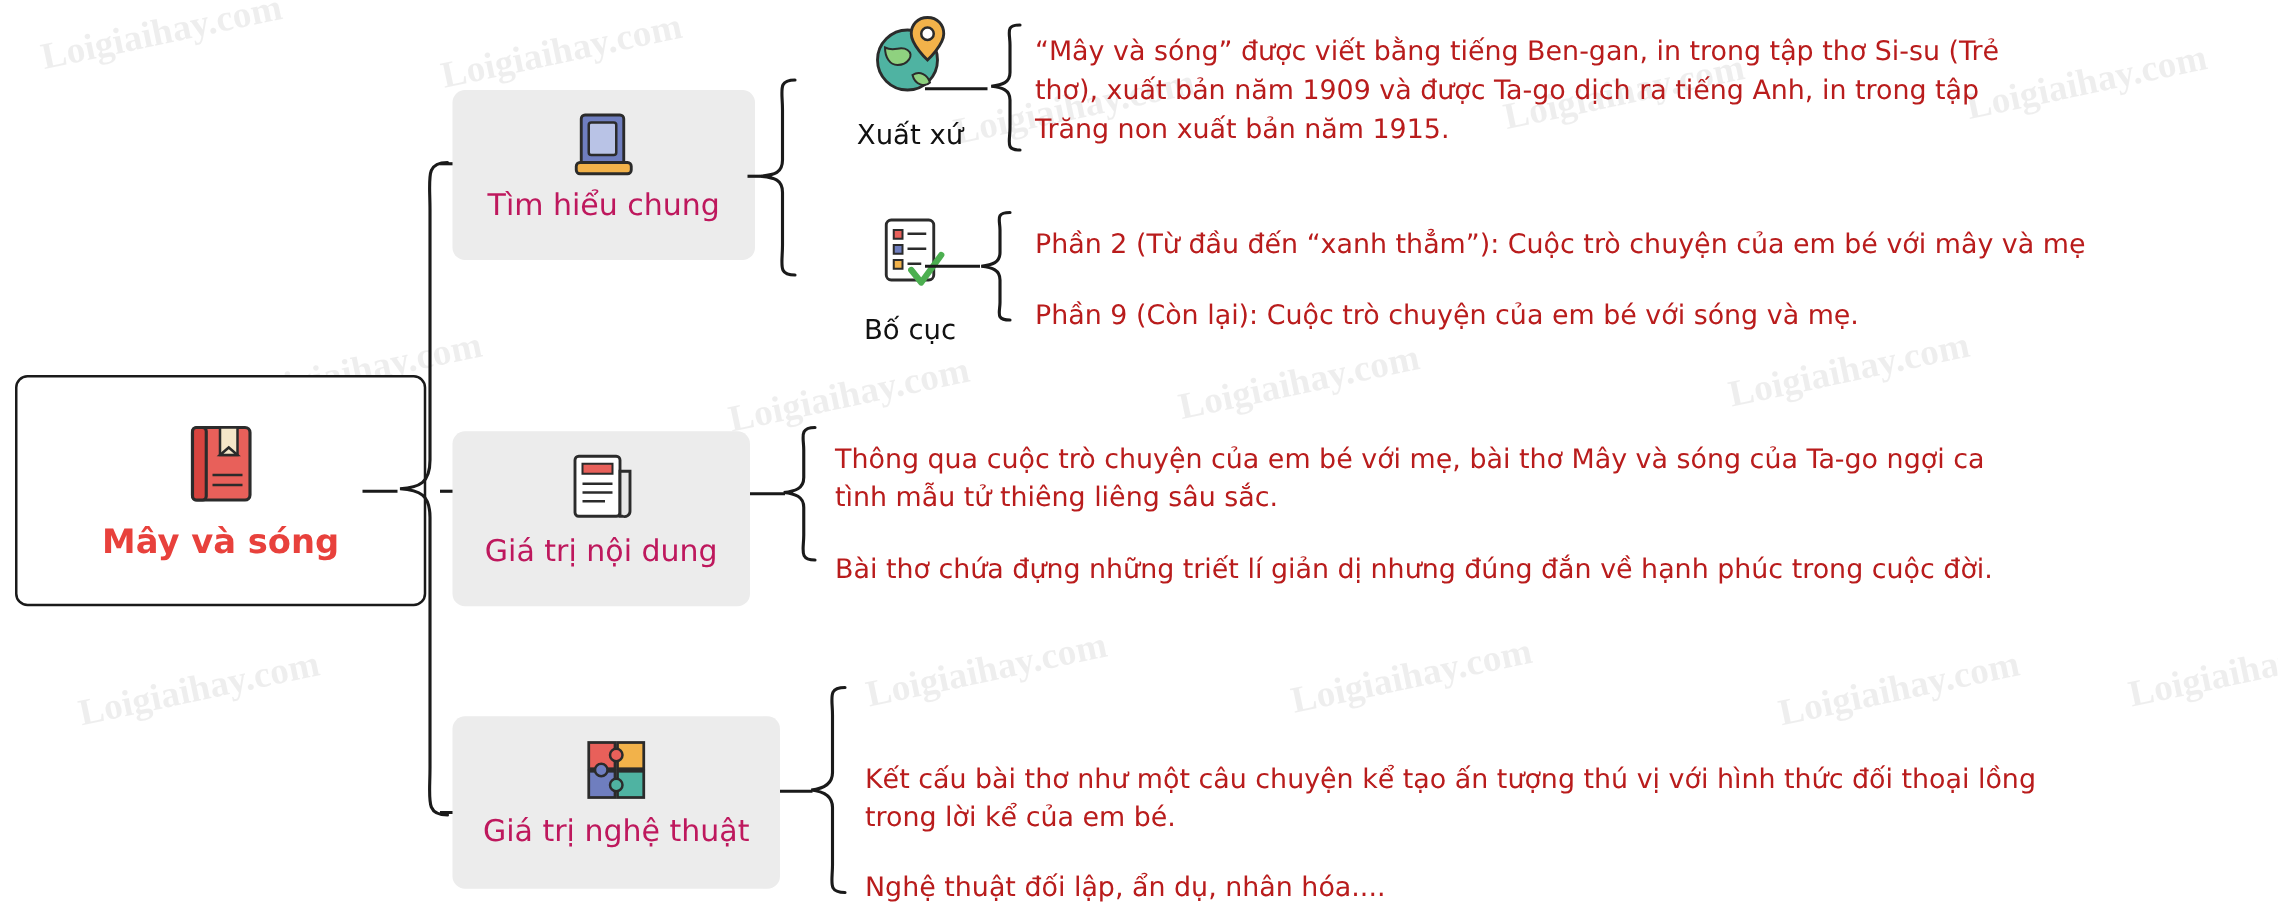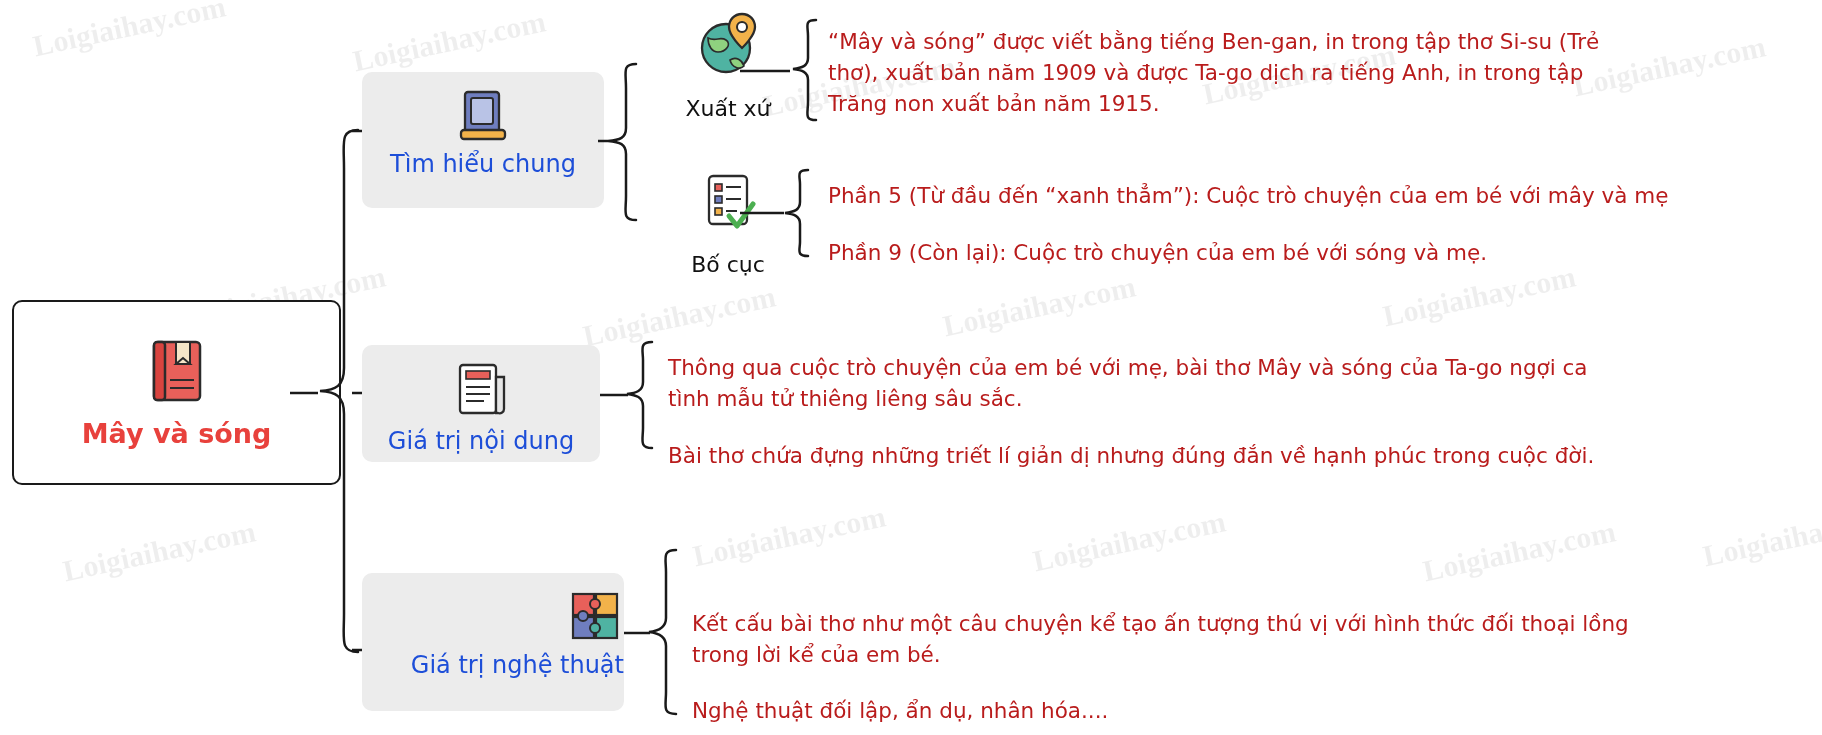--- a/index.html
+++ b/index.html
@@ -64,28 +64,28 @@
     border-radius: 10px;
     display: flex;
     flex-direction: column;
     align-items: center;
     justify-content: flex-start;
     box-sizing: border-box;
     padding-top: 14px;
   }
   .branch-label {
     font-size: 24px;
-    color: #1d4ed8;
+    color: #be185d;
     margin-top: 6px;
     white-space: nowrap;
   }
 
   .b1 { left: 362px; top: 72px;  width: 242px; height: 136px; }
-  .b2 { left: 362px; top: 345px; width: 238px; height: 117px; }
-  .b3 { left: 362px; top: 573px; width: 262px; height: 138px; align-items: flex-end; }
+  .b2 { left: 362px; top: 345px; width: 238px; height: 140px; }
+  .b3 { left: 362px; top: 573px; width: 262px; height: 138px; }
 
   
   .subnode {
     position: absolute;
     display: flex;
     flex-direction: column;
     align-items: center;
     width: 120px;
   }
   .subnode-label {
@@ -251,21 +251,21 @@
   <div class="brace" style="left:782px; top:168px;">
     <svg width="28" height="90" viewBox="0 0 28 90">
       <path d="M26 2 C14 2, 18 8, 18 16 L18 34 C18 42, 12 44, 3 45 C12 46, 18 48, 18 56 L18 74 C18 82, 14 88, 26 88" fill="none" stroke="#1a1a1a" stroke-width="2.5" stroke-linecap="round"></path>
     </svg>
   </div>
   <div class="connector" style="left:740px; top:208px;">
     <svg width="46" height="10">
         <line x1="0" y1="5" x2="44" y2="5" stroke="#1a1a1a" stroke-width="2.5"></line>
       </svg>
   </div>
-  <div class="text-block t-phan1">Phần 5 (Từ đầu đến “xanh thẳm”): Cuộc trò chuyện của em bé với mây và mẹ</div>
+  <div class="text-block t-phan1">Phần 2 (Từ đầu đến “xanh thẳm”): Cuộc trò chuyện của em bé với mây và mẹ</div>
   <div class="text-block t-phan2">Phần 9 (Còn lại): Cuộc trò chuyện của em bé với sóng và mẹ.</div>
 
   <div class="branch b2">
     <span>
       <svg width="58" height="62" viewBox="0 0 58 62">
         <rect x="8" y="6" width="36" height="48" rx="3" fill="#ffffff" stroke="#2b2b2b" stroke-width="2.3"></rect>
         <rect x="14" y="12" width="24" height="8" fill="#e8605a" stroke="#2b2b2b" stroke-width="1.6"></rect>
         <line x1="14" y1="28" x2="38" y2="28" stroke="#2b2b2b" stroke-width="2"></line>
         <line x1="14" y1="35" x2="38" y2="35" stroke="#2b2b2b" stroke-width="2"></line>
         <line x1="14" y1="42" x2="32" y2="42" stroke="#2b2b2b" stroke-width="2"></line>

